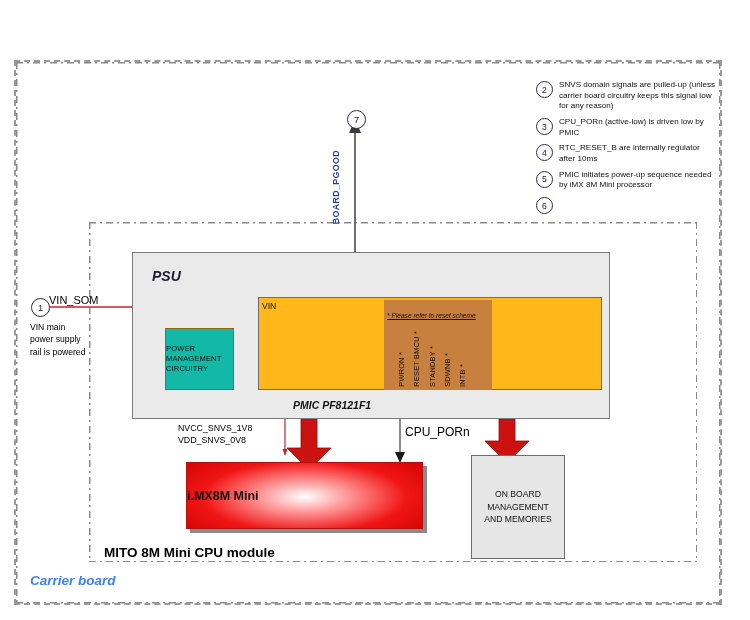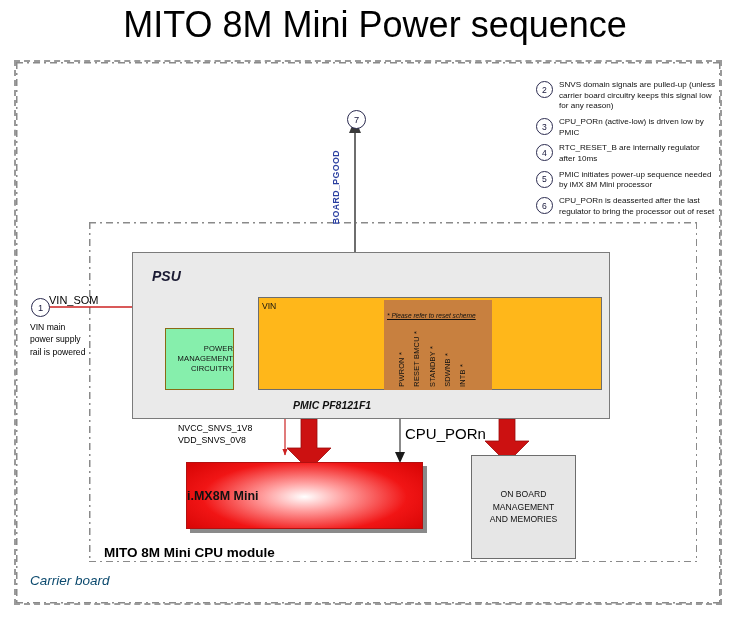--- a/index.html
+++ b/index.html
@@ -55,22 +55,22 @@
   
   #cpu-module-frame {
     left: 89px; top: 222px;
     width: 608px; height: 340px;
   }
 
   #carrier-board-label {
     left: 30px; top: 573px;
     font-size: 13.5px;
     font-style: italic;
-    font-weight: normal;
-    color: #0c4a6e;
+    font-weight: bold;
+    color: #3b82f6;
   }
   #cpu-module-label {
     left: 104px; top: 545px;
     font-size: 13.5px;
     font-weight: bold;
     color: #000;
   }
 
   
   #psu-box {
@@ -85,27 +85,27 @@
     font-size: 14px;
     font-style: italic;
     font-weight: bold;
     color: #1a1a33;
   }
 
   
   #pmc-box {
     left: 165px; top: 328px;
     width: 69px; height: 62px;
-    background: #86efac;
+    background: #14b8a6;
     border: 1.2px solid #8a6a14;
     box-sizing: border-box;
     display: flex;
     align-items: center;
     justify-content: center;
-    text-align: right;
+    text-align: left;
     font-size: 7.6px;
     line-height: 1.35;
     color: #111;
     letter-spacing: 0.1px;
   }
 
   
   #pmic-box {
     left: 258px; top: 297px;
     width: 344px; height: 93px;
@@ -171,21 +171,21 @@
     align-items: center;
     justify-content: flex-start;
     font-size: 12.5px;
     font-weight: bold;
     color: #111;
   }
 
   
   #onboard-box {
     left: 471px; top: 455px;
-    width: 105px; height: 104px;
+    width: 94px; height: 104px;
     background: #e6e6e6;
     border: 1.3px solid #6d6d6d;
     box-sizing: border-box;
     display: flex;
     align-items: center;
     justify-content: center;
     text-align: center;
     font-size: 8.6px;
     line-height: 1.5;
     color: #111;
@@ -207,21 +207,21 @@
     color: #000;
   }
   #snvs-label {
     left: 178px; top: 423px;
     font-size: 8.8px;
     line-height: 1.35;
     color: #000;
   }
   #cpu-porn-label {
     left: 405px; top: 425px;
-    font-size: 15px;
+    font-size: 12px;
     color: #000;
   }
   #board-pgood-label {
     left: 331px; top: 150px;
     font-size: 8.8px;
     font-weight: bold;
     color: #2a3fa0;
     writing-mode: vertical-rl;
     transform: rotate(180deg);
     letter-spacing: 0.4px;
@@ -269,21 +269,20 @@
     background: #ffffff;
   }
   #callout-1 { left: 31px; top: 298px; }
   #callout-7 { left: 347px; top: 110px; }
 </style>
 </head>
 <body>
 
 <div id="canvas">
 
-  <div id="page-title" class="abs">MITO 8M Mini Power sequence</div>
 
   <div id="carrier-board-frame" class="abs dashdot-frame"></div>
 
   <div id="cpu-module-frame" class="abs dashdot-frame"></div>
 
   <svg id="wires" class="abs" viewBox="0 0 750 620">
     <defs>
       <marker id="redArrow" markerWidth="9" markerHeight="9" refX="7.5" refY="3.2" orient="auto" markerUnits="userSpaceOnUse">
         <path d="M0,0 L8,3.2 L0,6.4 z" fill="#CC2222"></path>
       </marker>
@@ -381,17 +380,16 @@
     <div class="legend-row">
       <div class="legend-num">4</div>
       <div class="legend-text">RTC_RESET_B are internally regulator after 10ms</div>
     </div>
     <div class="legend-row">
       <div class="legend-num">5</div>
       <div class="legend-text">PMIC initiates power-up sequence needed by iMX 8M Mini processor</div>
     </div>
     <div class="legend-row">
       <div class="legend-num">6</div>
-      <div class="legend-text">CPU_PORn is deasserted after the last regulator to bring the processor out of reset</div>
     </div>
   </div>
 
 </div>
 
 </body></html>

